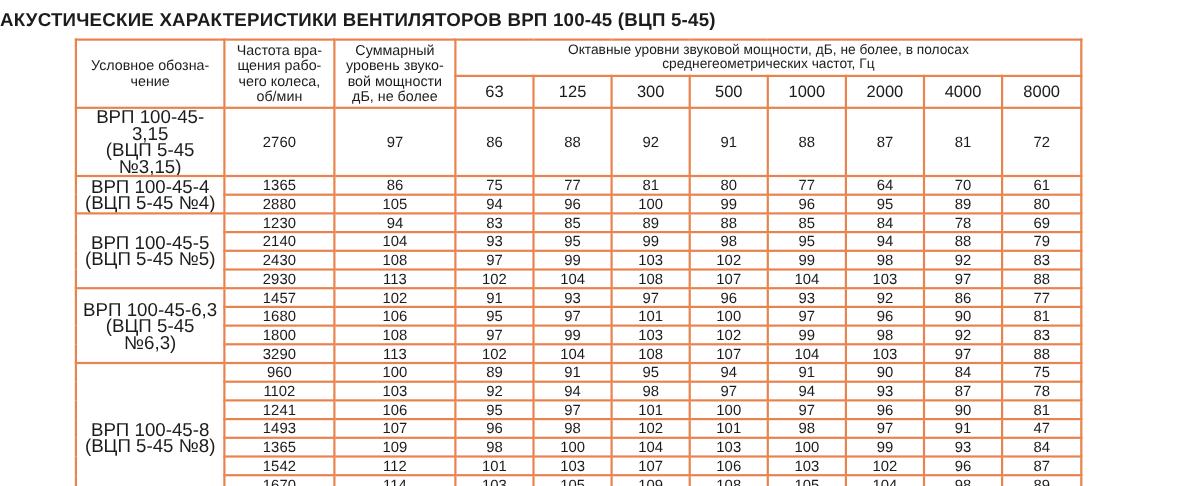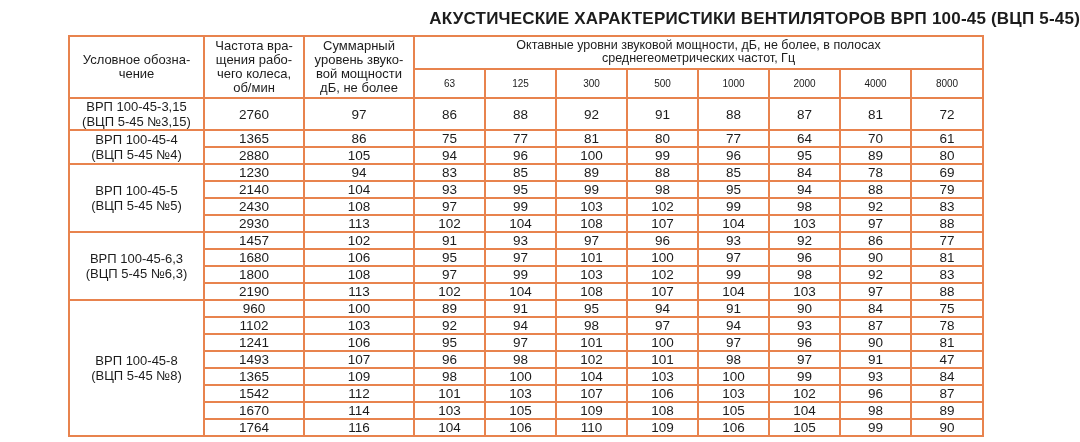--- a/index.html
+++ b/index.html
@@ -4,21 +4,21 @@
 <style>
   * { margin: 0; padding: 0; box-sizing: border-box; }
   html, body { background: #ffffff; }
   body {
     width: 1080px; height: 442px; overflow: hidden;
     font-family: "Liberation Sans", sans-serif;
     color: #1c1c1c;
   }
   .page { position: relative; width: 1080px; height: 442px; }
   .title {
-    text-align: right; font-weight: bold; font-size: 17px;
+    text-align: left; font-weight: bold; font-size: 17px;
     padding-top: 9px; letter-spacing: 0.2px; white-space: nowrap;
   }
   .subtitle {
     text-align: center; font-weight: bold; font-size: 15px; margin-top: 3px;
   }
   table.acoustic {
     border-collapse: collapse; table-layout: fixed;
     margin: 6px 0 0 68px; width: 916px;
   }
   .acoustic th, .acoustic td {
@@ -27,23 +27,23 @@
     font-weight: normal; background: #ffffff;
     overflow: hidden;
   }
   th.side-header {
     font-size: 13px; line-height: 14px; white-space: pre-line; padding: 2px 1px; margin-top: 11px;
   }
   th.octave-header {
     font-size: 12.5px; line-height: 13px; white-space: pre-line;
     height: 27px; padding: 1px 4px;
   }
-  th.freq-header { font-size: 10px; height: 27px; }
+  th.freq-header { font-size: 15px; height: 27px; }
   .acoustic td { font-size: 13.5px; height: 17px; line-height: 15px; padding: 0 2px; }
-  td.designation { font-size: 13px; line-height: 15px; white-space: pre-line; }
+  td.designation { font-size: 17px; line-height: 15px; white-space: pre-line; }
 </style>
 </head>
 <body>
 
 <div class="page">
   <div class="title">АКУСТИЧЕСКИЕ ХАРАКТЕРИСТИКИ ВЕНТИЛЯТОРОВ ВРП 100-45 (ВЦП 5-45)</div>
 
   <table class="acoustic">
     <colgroup>
       <col style="width:135px">
@@ -207,21 +207,21 @@
           <td>97</td>
           <td>99</td>
           <td>103</td>
           <td>102</td>
           <td>99</td>
           <td>98</td>
           <td>92</td>
           <td>83</td>
         </tr>
         <tr>
-          <td>2190</td>
+          <td>3290</td>
           <td>113</td>
           <td>102</td>
           <td>104</td>
           <td>108</td>
           <td>107</td>
           <td>104</td>
           <td>103</td>
           <td>97</td>
           <td>88</td>
         </tr>

